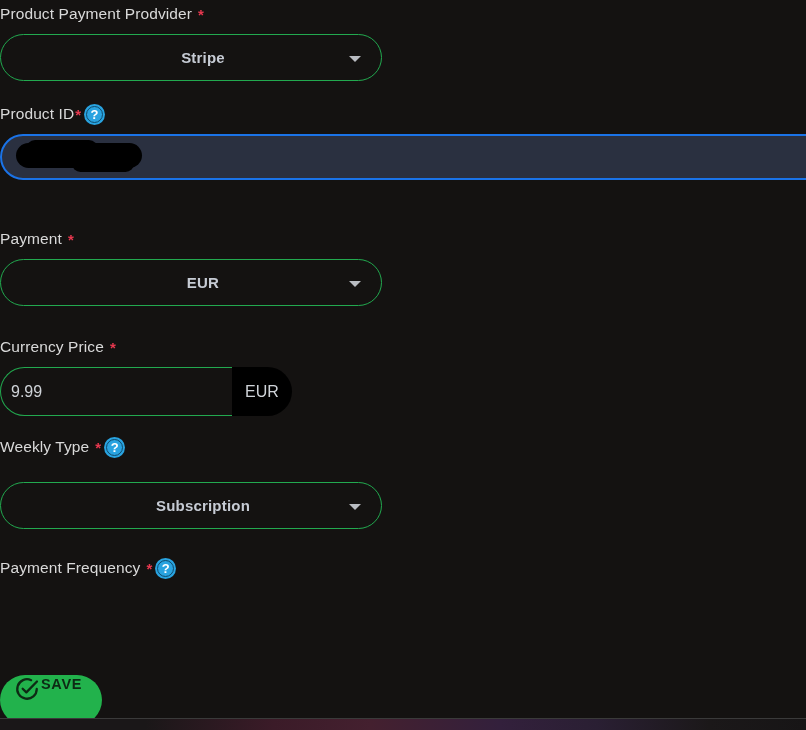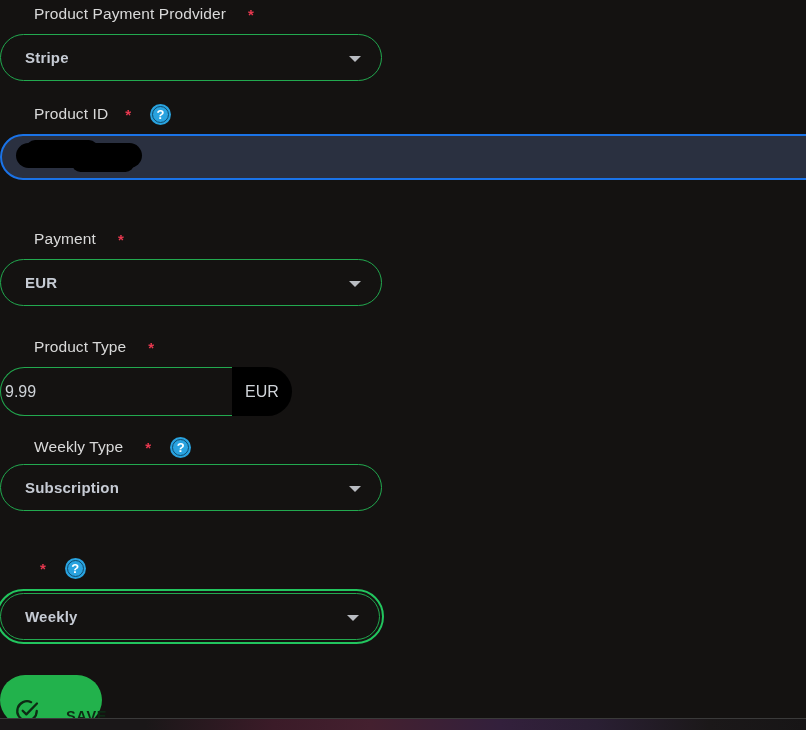--- a/index.html
+++ b/index.html
@@ -16,24 +16,23 @@
     width: 806px; height: 730px;
     background: #141211;
   }
 
   
   .field { position: absolute; left: 0; }
 
   .label-row {
     display: flex;
     align-items: center;
-    gap: 16px;
+    gap: 0px;
     white-space: nowrap;
     height: 22px;
-    margin-left: 34px;
   }
   .label-text {
     font-size: 15.5px;
     color: #d9d9d9;
     letter-spacing: .1px;
   }
   .req {
     color: #e8384f;
     font-size: 15px;
     font-weight: 700;
@@ -72,20 +71,21 @@
 
   
   .select-pill {
     position: relative;
     height: 47px;
     border: 1.4px solid #22a94f;
     border-radius: 26px;
     background: #141211;
     display: flex;
     align-items: center;
+    justify-content: center;
   }
   .select-pill .value {
     font-size: 15px;
     font-weight: 700;
     color: #c6cbd4;
     padding-left: 24px;
     letter-spacing: .2px;
   }
   .caret {
     position: absolute;
@@ -154,21 +154,21 @@
     width: 292px;
   }
   .price-input {
     flex: 1 1 auto;
     border: 1.3px solid #22a94f;
     border-right: none;
     border-radius: 26px 0 0 26px;
     background: #141211;
     display: flex;
     align-items: center;
-    padding-left: 4px;
+    padding-left: 10px;
     font-size: 16px;
     color: #cfd3d8;
   }
   .price-suffix {
     flex: 0 0 60px;
     background: #000000;
     border-radius: 0 26px 26px 0;
     display: flex;
     align-items: center;
     justify-content: center;
@@ -179,22 +179,22 @@
   
   .save-btn {
     position: absolute;
     left: 0;
     width: 102px;
     height: 50px;
     background: #22b24c;
     border: none;
     border-radius: 26px;
     display: flex;
-    align-items: flex-end;
-    gap: 26px;
+    align-items: flex-start;
+    gap: 1px;
     padding-left: 14px;
     cursor: pointer;
   }
   .check-icon { width: 26px; height: 26px; flex: 0 0 auto; display: block; }
   .save-label {
     font-size: 14.5px;
     font-weight: 700;
     color: #0d2a14;
     letter-spacing: .7px;
   }
@@ -254,57 +254,54 @@
       <span class="req spaced">*</span>
     </div>
     <div class="select-pill" style="margin-top:9px;">
       <span class="value">EUR</span>
       <span class="caret"></span>
     </div>
   </div>
 
   <div class="field" style="top:336px; width:292px;">
     <div class="label-row">
-      <span class="label-text">Product Type</span>
+      <span class="label-text">Currency Price</span>
       <span class="req spaced">*</span>
     </div>
     <div class="price-group" style="margin-top:9px;">
       <div class="price-input">
         <span>9.99</span>
       </div>
       <div class="price-suffix">
         <span>EUR</span>
       </div>
     </div>
   </div>
 
   <div class="field" style="top:436px; width:382px;">
     <div class="label-row">
       <span class="label-text">Weekly Type</span>
       <span class="req spaced">*</span>
       <span class="help-icon">
         <span>?</span>
       </span>
     </div>
-    <div class="select-pill" style="margin-top:6px;">
+    <div class="select-pill" style="margin-top:24px;">
       <span class="value">Subscription</span>
       <span class="caret"></span>
     </div>
   </div>
 
   <div class="field" style="top:557px; width:380px;">
     <div class="label-row">
+      <span class="label-text">Payment Frequency</span>
       <span class="req spaced">*</span>
       <span class="help-icon">
         <span>?</span>
       </span>
-    </div>
-    <div class="select-pill ringed" style="margin-top:14px;">
-      <span class="value">Weekly</span>
-      <span class="caret"></span>
     </div>
   </div>
 
   <button class="save-btn" style="top:675px;">
     <svg class="check-icon" viewBox="0 0 24 24" fill="none">
       <path d="M21 12a9 9 0 1 1-5.2-8.16" stroke="#0d2a14" stroke-width="2.1" stroke-linecap="round" fill="none"></path>
       <path d="M8 11.8l3.4 3.3L21.2 5.1" stroke="#0d2a14" stroke-width="2.1" stroke-linecap="round" stroke-linejoin="round" fill="none"></path>
     </svg>
     <span class="save-label">SAVE</span>
   </button>

